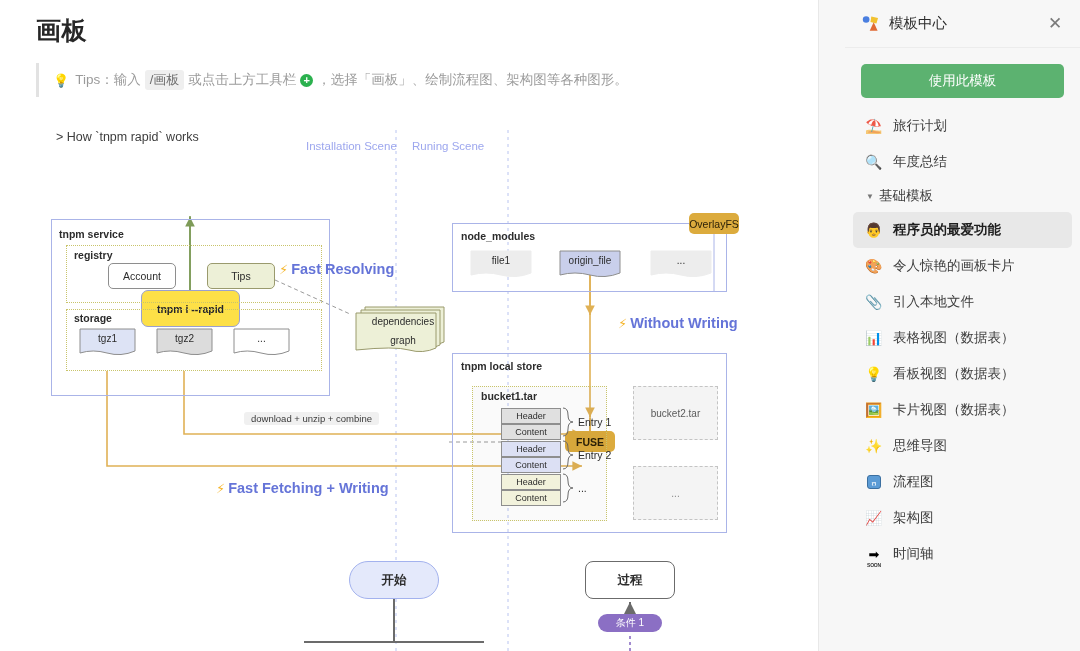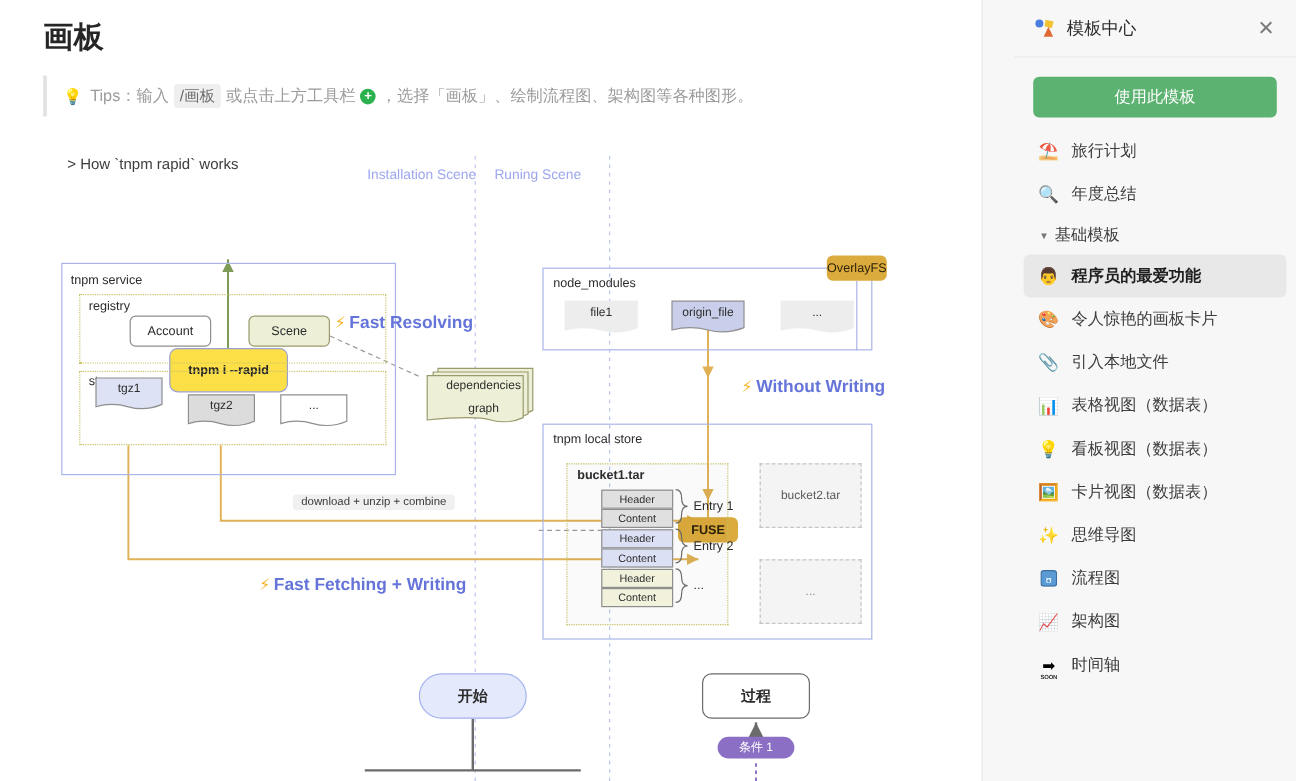--- a/index.html
+++ b/index.html
@@ -76,21 +76,21 @@
   .n-readfile {
     left: 477px; top: 172px; width: 211px; height: 25px;
     background: #c3c8ea; border: 1px solid #9aa0cf; border-radius: 7px;
     font-size: 10px; font-weight: bold; color: #25252b;
   }
 
   .container-box {
     position: absolute; border: 1px solid #aab4e8; background: transparent;
   }
   .container-label {
-    position: absolute; font-size: 10.5px; font-weight: normal; color: #2c2c2c;
+    position: absolute; font-size: 10.5px; font-weight: bold; color: #2c2c2c;
   }
   .dashed-box {
     position: absolute; border: 1.3px dotted #c9c46a; background: transparent;
   }
 
   .svc { left: 51px; top: 101px; width: 279px; height: 177px; }
   .svc-label { left: 59px; top: 110px; }
   .reg-box { left: 66px; top: 127px; width: 256px; height: 58px; }
   .reg-label { left: 74px; top: 131px; }
   .sto-box { left: 66px; top: 191px; width: 256px; height: 62px; }
@@ -343,26 +343,26 @@
       <div class="cap scene-label scene-running">Runing Scene</div>
 
       <div class="node n-cmd">tnpm i --rapid</div>
 
       <div class="container-box svc"></div>
       <div class="container-label svc-label">tnpm service</div>
 
       <div class="dashed-box reg-box"></div>
       <div class="container-label reg-label">registry</div>
       <div class="node n-account">Account</div>
-      <div class="node n-meta">Scene</div>
+      <div class="node n-meta">Tips</div>
 
       <div class="dashed-box sto-box"></div>
       <div class="container-label sto-label">storage</div>
 
-      <div class="filebox" style="left:79px; top:196px; width:57px; height:29px;">
+      <div class="filebox" style="left:79px; top:210px; width:57px; height:29px;">
         <svg width="57" height="29">
             <path d="M1,1 H56 V23 Q42,29 28,25 Q14,21 1,25 Z" fill="#dde3f5" stroke="#8e8e8e" stroke-width="1"></path>
           </svg>
         <span class="lbl">tgz1</span>
       </div>
       <div class="filebox" style="left:156px; top:210px; width:57px; height:29px;">
         <svg width="57" height="29">
             <path d="M1,1 H56 V23 Q42,29 28,25 Q14,21 1,25 Z" fill="#dcdcdc" stroke="#8e8e8e" stroke-width="1"></path>
           </svg>
         <span class="lbl">tgz2</span>

